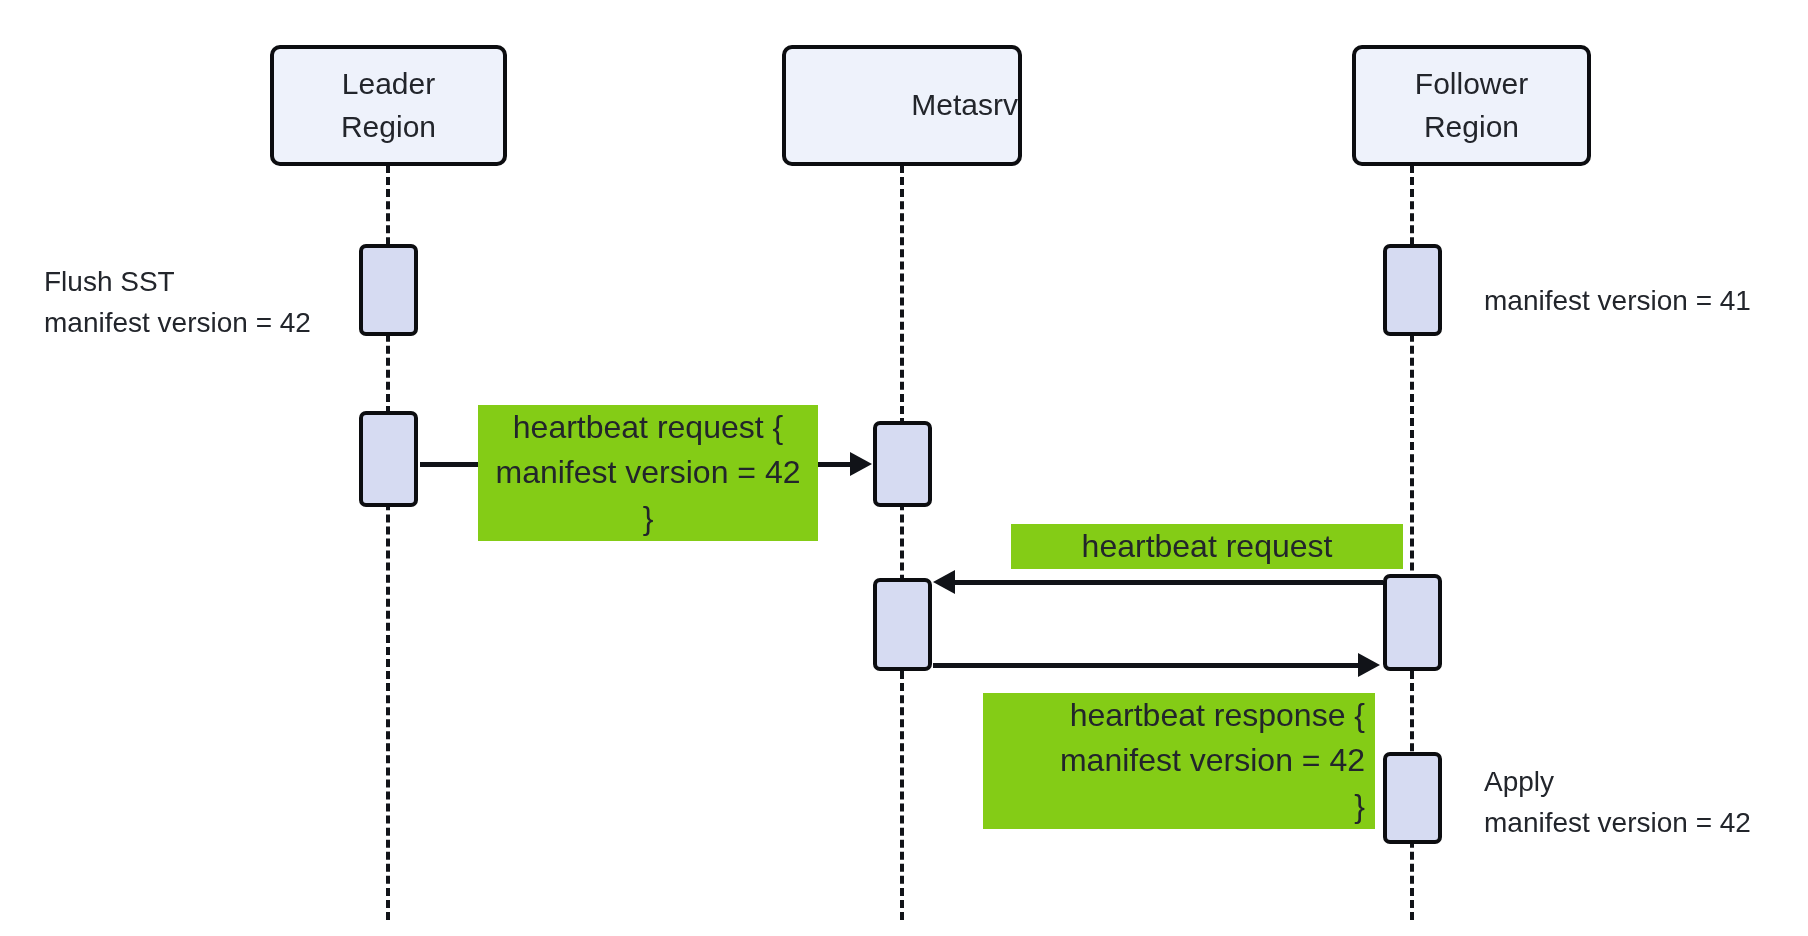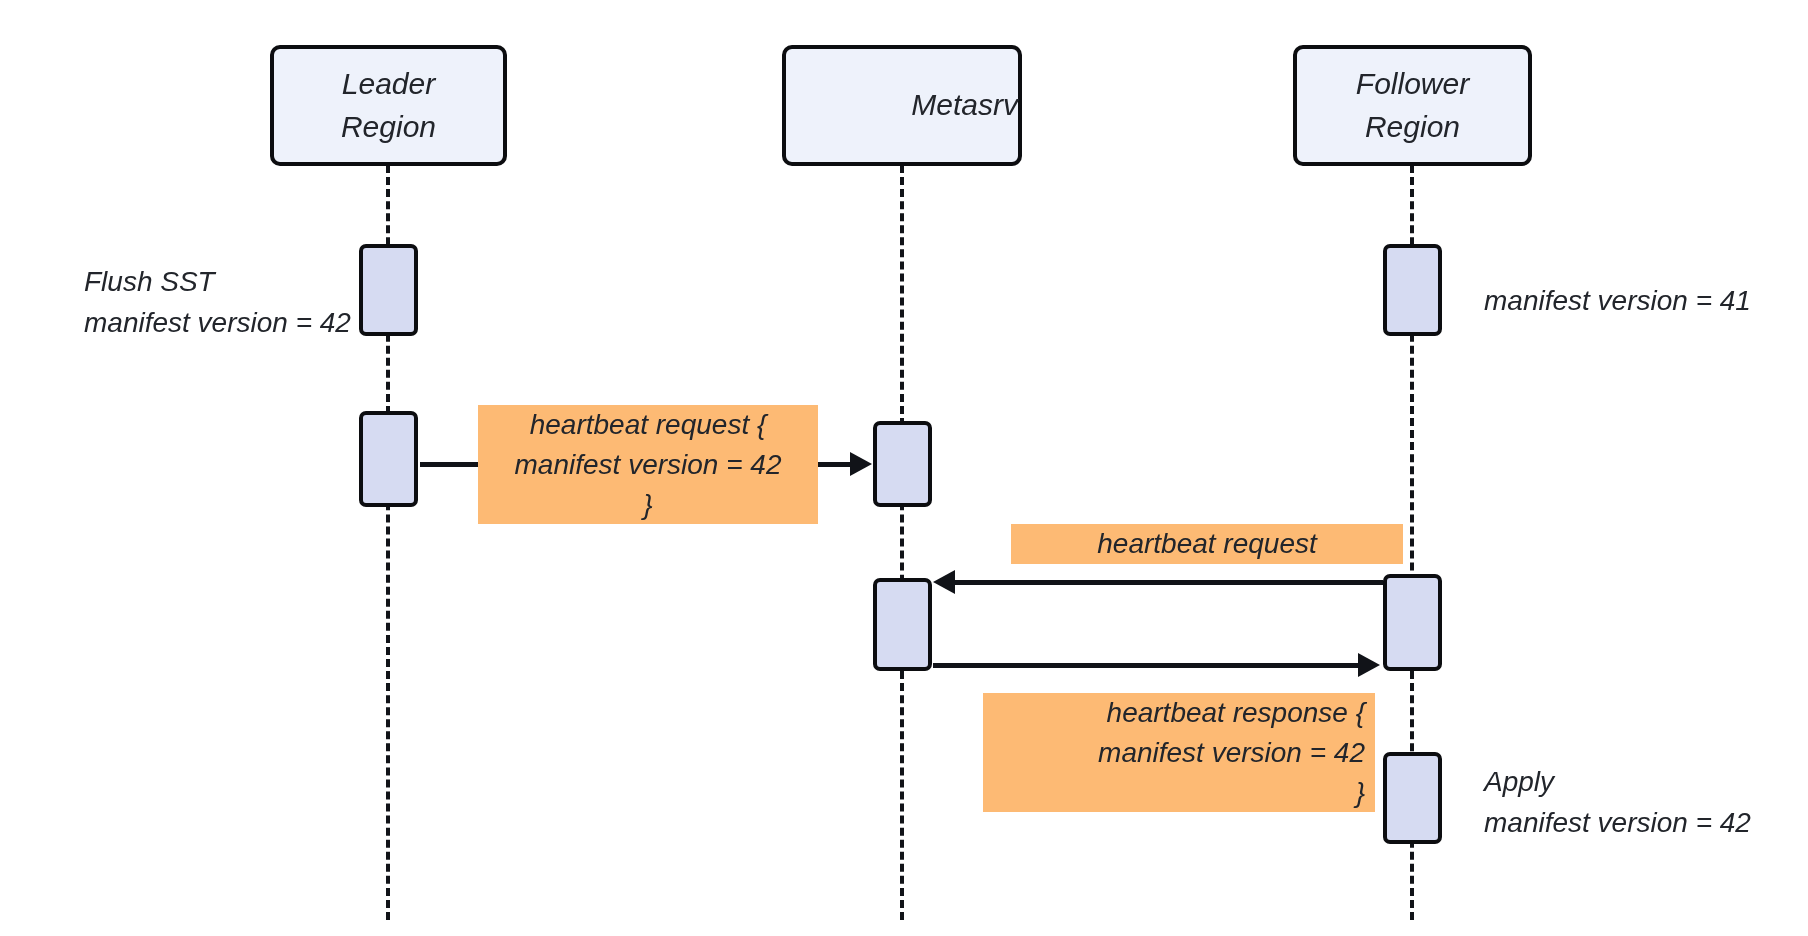--- a/index.html
+++ b/index.html
@@ -1,17 +1,17 @@
 <!DOCTYPE html>
 <html><head>
 <meta charset="utf-8">
 <style>
   html,body{margin:0;padding:0;background:#ffffff;}
   body{width:1808px;height:936px;font-family:"Liberation Sans",sans-serif;color:#1f2328;}
-  #stage{position:relative;width:1808px;height:936px;overflow:hidden;background:#fff;font-style:italic;}
+  #stage{position:relative;width:1808px;height:936px;overflow:hidden;background:#fff;}
 
   .lifeline{position:absolute;width:0;border-left:4px dashed #111318;}
 
   .actor-box{
     position:absolute;box-sizing:border-box;
     background:#eef2fb;border:4px solid #0c0d10;border-radius:10px;
     display:flex;align-items:center;justify-content:center;text-align:center;
     font-size:30px;line-height:1.42;color:#22252b;font-weight:400;
   }
   .actor-box .lbl{display:block;white-space:pre-line;}
@@ -21,46 +21,46 @@
     background:#d6dbf2;border:4px solid #0c0d10;border-radius:7px;
   }
 
   .msg-line{position:absolute;height:0;border-top:5px solid #111318;}
   .arrow-head{position:absolute;width:0;height:0;}
   .arrow-head.right{border-top:12px solid transparent;border-bottom:12px solid transparent;border-left:22px solid #111318;}
   .arrow-head.left{border-top:12px solid transparent;border-bottom:12px solid transparent;border-right:22px solid #111318;}
 
   .note{position:absolute;font-size:28px;line-height:1.45;color:#22252b;white-space:pre-line;}
   .note.right-of{text-align:left;}
-  .note.left-of{text-align:left;margin-left:40px;}
+  .note.left-of{text-align:left;}
 
   .msg-label{
-    position:absolute;font-size:28px;line-height:1.42;color:#22252b;
-    text-align:center;white-space:pre-line;background:#fdba74;padding:0 10px;
+    position:absolute;font-size:32px;line-height:1.42;color:#22252b;
+    text-align:center;white-space:pre-line;background:#84cc16;padding:0 10px;
   }
 </style>
 </head>
 <body>
 
 <div id="stage">
 
   <div class="lifeline" style="left:386px; top:165px; height:755px;"></div>
   <div class="lifeline" style="left:900px; top:165px; height:755px;"></div>
   <div class="lifeline" style="left:1410px; top:165px; height:755px;"></div>
 
   <div class="actor-box" style="left:270px; top:45px; width:237px; height:121px;">
     <span class="lbl">Leader
 Region</span>
   </div>
 
   <div class="actor-box" style="left:782px; top:45px; width:240px; height:121px;justify-content:flex-end;">
     <span class="lbl">Metasrv</span>
   </div>
 
-  <div class="actor-box" style="left:1293px; top:45px; width:239px; height:121px;">
+  <div class="actor-box" style="left:1352px; top:45px; width:239px; height:121px;">
     <span class="lbl">Follower
 Region</span>
   </div>
 
   <div class="activation" style="left:359px; top:244px; width:59px; height:92px;"></div>
   <div class="activation" style="left:359px; top:411px; width:59px; height:96px;"></div>
 
   <div class="activation" style="left:873px; top:421px; width:59px; height:86px;"></div>
   <div class="activation" style="left:873px; top:578px; width:59px; height:93px;"></div>
 

